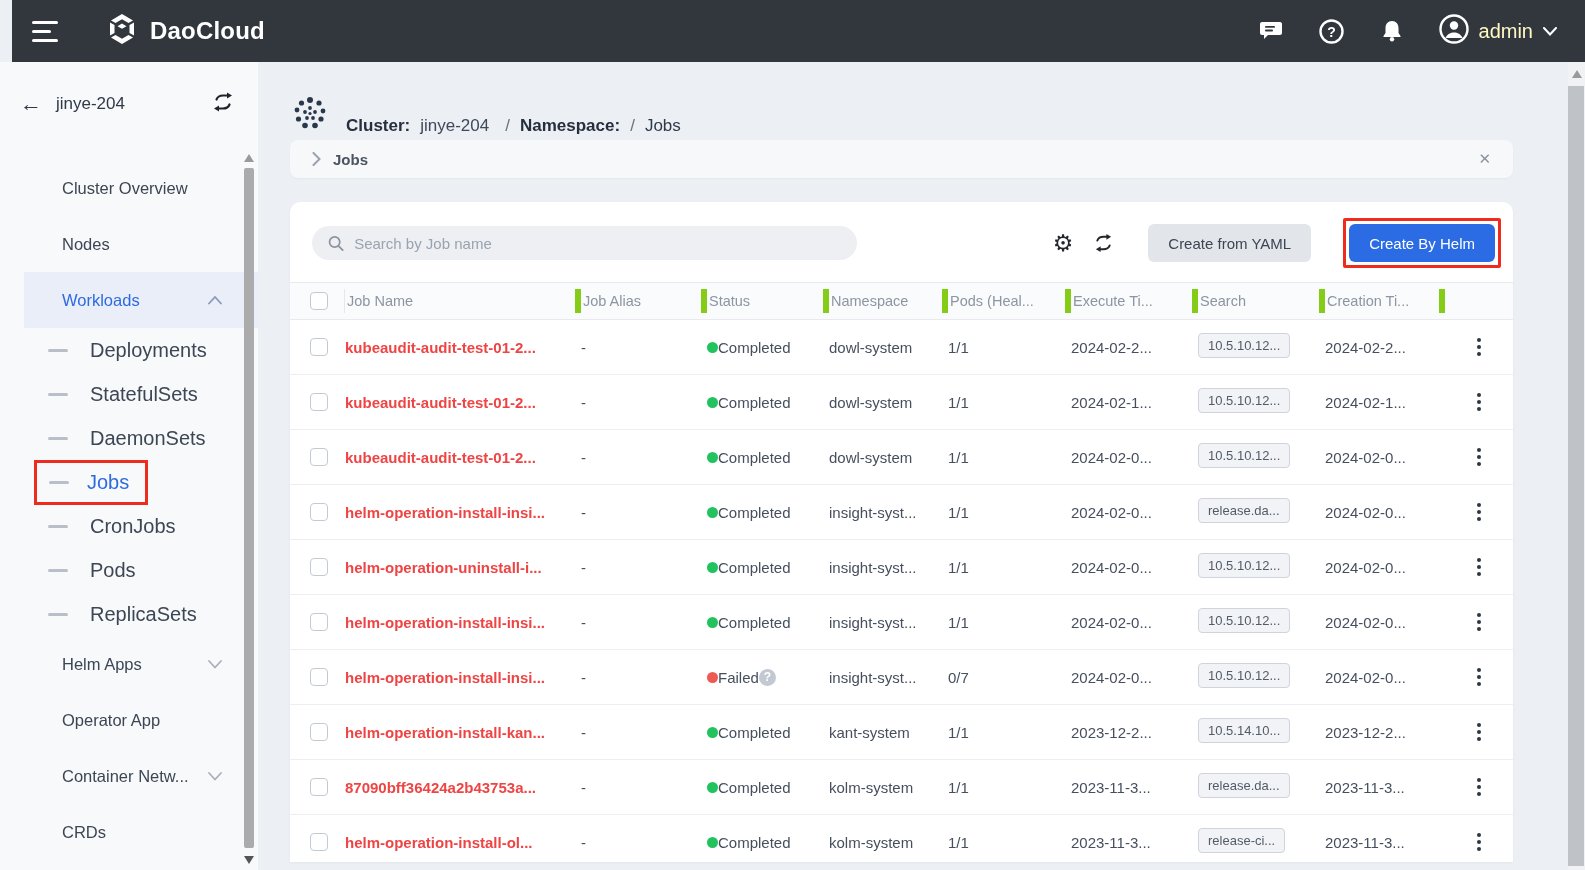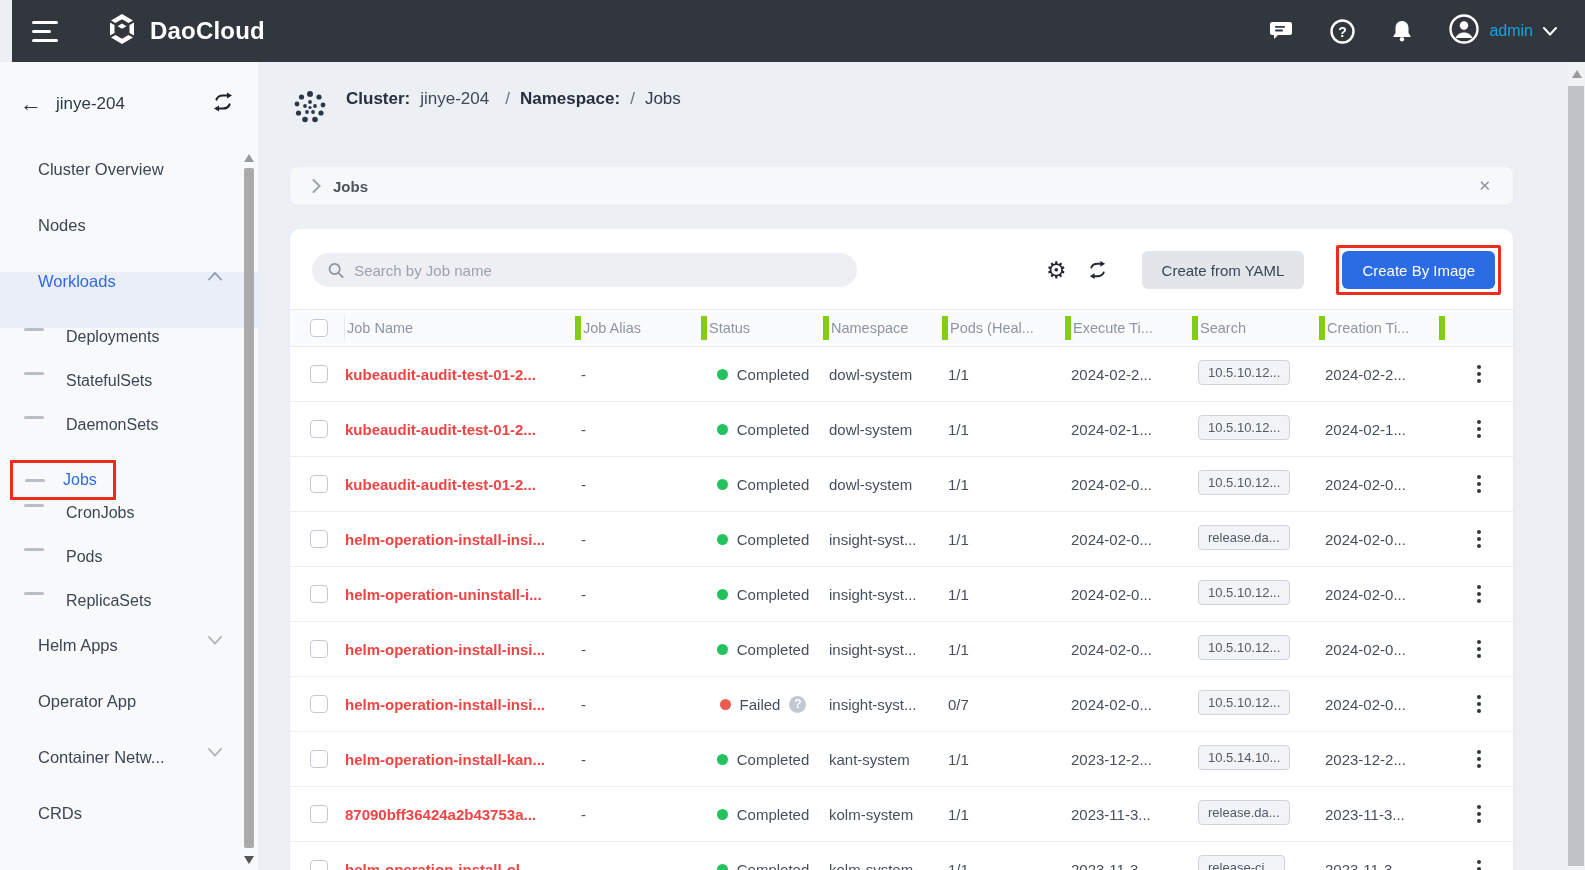--- a/index.html
+++ b/index.html
@@ -9,48 +9,48 @@
   
   .topbar { position:absolute; top:0; left:12px; right:0; height:62px; background:#32373e; display:flex; align-items:center; padding:0 28px 0 20px; z-index:30; }
   .hamburger { width:30px; display:flex; flex-direction:column; gap:6px; cursor:pointer; margin-right:42px; }
   .hamburger span { height:3px; background:#fff; border-radius:2px; }
   .hamburger span:nth-child(1){width:26px;} .hamburger span:nth-child(2){width:19px;} .hamburger span:nth-child(3){width:26px;}
   .brand { display:flex; align-items:center; gap:10px; }
   .brand-name { color:#fff; font-size:24px; font-weight:700; letter-spacing:.2px; }
   .topbar-right { margin-left:auto; display:flex; align-items:center; gap:34px; }
   .tb-icon { width:26px; height:26px; display:flex; align-items:center; justify-content:center; cursor:pointer; }
   .user-wrap { display:flex; align-items:center; gap:10px; cursor:pointer; }
-  .user-name { color:#0ea5e9; font-size:16px; }
+  .user-name { color:#fef9c3; font-size:20px; }
 
   
   .sidebar { position:absolute; top:62px; left:0; width:258px; bottom:0; background:#f8f9fb; z-index:20; }
   .side-head { height:64px; display:flex; align-items:center; padding:0 24px 0 20px; margin-top:10px; }
   .back-arrow { font-size:22px; color:#30394a; font-weight:700; cursor:pointer; margin-right:14px; }
   .side-cluster { font-size:17px; color:#2f3a49; flex:1; }
   .side-refresh { cursor:pointer; }
   .nav { padding-top:24px; }
-  .nav-item { display:flex; align-items:flex-start; height:56px; padding:0 36px 0 38px; font-size:16.5px; color:#3c4654; cursor:pointer; position:relative; }
-  .nav-item.sub { height:44px; font-size:16px;padding-left:24px; }
+  .nav-item { display:flex; align-items:center; height:56px; padding:0 36px 0 38px; font-size:16.5px; color:#3c4654; cursor:pointer; position:relative;margin-left:24px; }
+  .nav-item.sub { height:44px; font-size:20px;padding-left:24px; }
   .nav-item .lbl { white-space:nowrap; }
   .nav-item.active { background:#e9eef8; color:#2e6be0; }
   .nav-item.selected { color:#2e6be0; }
   .dash { width:20px; height:3px; background:#b9bfc8; border-radius:2px; margin-right:22px; flex:0 0 auto; }
   .nav-item .chev { margin-left:auto; }
   .redbox { display:flex; align-items:center; border:3px solid #ee2c1d; padding:8px 16px 8px 12px; margin-left:-14px; }
   .redbox .dash { margin-right:18px; }
 
   
   .side-scroll { position:absolute; top:92px; right:3px; bottom:6px; width:11px; }
   .side-scroll .arr-up { position:absolute; top:0; left:0; width:0; height:0; border-left:5px solid transparent; border-right:5px solid transparent; border-bottom:8px solid #9a9a9a; }
   .side-scroll .arr-down { position:absolute; bottom:0; left:0; width:0; height:0; border-left:5px solid transparent; border-right:5px solid transparent; border-top:8px solid #555; }
   .side-scroll .thumb { position:absolute; top:14px; bottom:16px; left:0; width:10px; background:#ababab; border-radius:2px; }
 
   
   .main { position:absolute; top:62px; left:258px; right:0; bottom:0; }
-  .cluster-bar { height:74px; display:flex; align-items:flex-start; padding-left:34px; font-size:17px;margin-top:27px; }
+  .cluster-bar { height:74px; display:flex; align-items:flex-end; padding-left:34px; font-size:17px; }
   .cluster-bar .b { font-weight:700; color:#252f3d; }
   .cluster-bar .v { color:#3e4a59; margin:0 6px 0 10px; }
   .cluster-bar .slash { color:#6a7380; margin:0 10px; }
   .ns-select { display:flex; align-items:center; justify-content:space-between; width:198px; height:34px; background:#fff; border:1px solid #d7dbe2; border-radius:6px; padding:0 12px; margin:0 4px; cursor:pointer; }
   .ns-select .ns-val { font-size:15.5px; color:#414b59; }
   .cluster-icon { margin-right:18px; }
 
   
   .tabbar { margin:4px 72px 0 32px; height:38px; background:#f7f8fa; border-radius:8px; display:flex; align-items:center; padding:0 22px; box-shadow:0 1px 2px rgba(40,50,60,.04); }
   .tabbar .tab-lbl { font-size:15px; font-weight:600; color:#4a5360; margin-left:12px; }
@@ -74,21 +74,21 @@
   .thead { height:38px; background:#fafbfc; border-top:1px solid #e8eaee; border-bottom:1px solid #e8eaee; }
   .hcell { font-size:14.5px; color:#8c95a3; padding:0 10px 0 2px; white-space:nowrap; overflow:hidden; border-right:6px solid #84cc16; height:24px; line-height:24px; }
   .hcell.last { border-right:none; }
   .chk-col { display:flex; align-items:center; padding-left:20px; border-right:1px solid #e5e8ec; height:24px; }
   .thead .chk-col { height:24px; }
   .checkbox { width:18px; height:18px; background:#fff; border:1.5px solid #c4cad3; border-radius:4px; cursor:pointer; }
   .tbody-row { height:55px; border-bottom:1px solid #eceef2; background:#fff; }
   .tbody-row .chk-col { border-right:none; height:auto; }
   .cell { font-size:15px; color:#464f5e; padding-right:10px; white-space:nowrap; overflow:hidden; }
   .cell.name { font-weight:700; color:#ef4444; }
-  .status-cell { display:flex; align-items:center; gap:9px;justify-content:center; }
+  .status-cell { display:flex; align-items:center; gap:0; }
   .dot { width:11px; height:11px; border-radius:50%; flex:0 0 auto; }
   .dot.success { background:#22c35e; }
   .dot.error { background:#ee5a52; }
   .status-label { max-width:74px; overflow:hidden; white-space:nowrap; }
   .help-badge { width:17px; height:17px; border-radius:50%; background:#c3c9d2; color:#fff; font-size:12px; font-weight:700; display:flex; align-items:center; justify-content:center; flex:0 0 auto; }
   .img-badge { display:inline-block; background:#f1f3f6; border:1px solid #cfd4dc; border-radius:4px; padding:4px 9px; font-size:13px; color:#525b68; max-width:105px; overflow:hidden; white-space:nowrap; }
   .kebab { display:flex; flex-direction:column; gap:3px; align-items:center; cursor:pointer; margin:0 auto; width:22px; padding:4px 0; }
   .kebab i { width:4px; height:4px; background:#2f3640; border-radius:50%; }
 
   
@@ -295,21 +295,21 @@
               <g fill="none" stroke="#23282e" stroke-width="2" stroke-linecap="round">
                 <path d="M4.5 7.5 Q6 3.5 11 3.5 L15 3.5"></path>
                 <path d="M17.5 12.5 Q16 16.5 11 16.5 L7 16.5"></path>
               </g>
               <polygon points="14,0.5 19,3.5 14,6.5" fill="#23282e"></polygon>
               <polygon points="8,13.5 3,16.5 8,19.5" fill="#23282e"></polygon>
             </svg>
         </span>
         <button class="btn btn-gray">Create from YAML</button>
         <span class="btn-blue-wrap">
-          <button class="btn btn-blue">Create By Image</button>
+          <button class="btn btn-blue">Create By Helm</button>
         </span>
       </div>
     </div>
 
     <div class="trow thead">
       <div class="chk-col">
           <div class="checkbox"></div>
         </div>
       <div class="hcell">Job Name</div>
       <div class="hcell">Job Alias</div>

